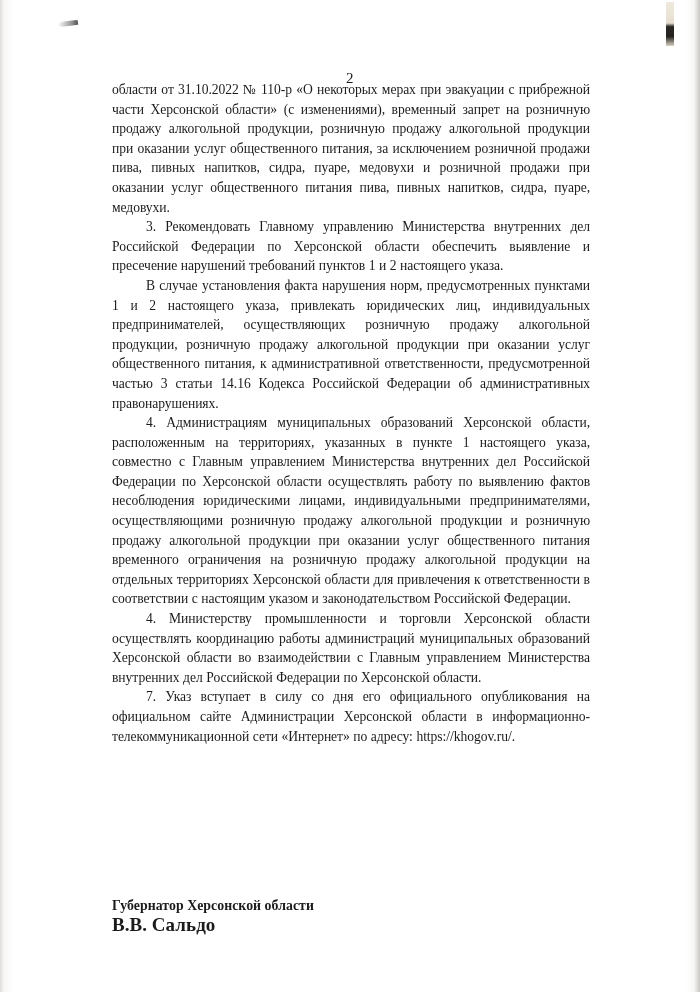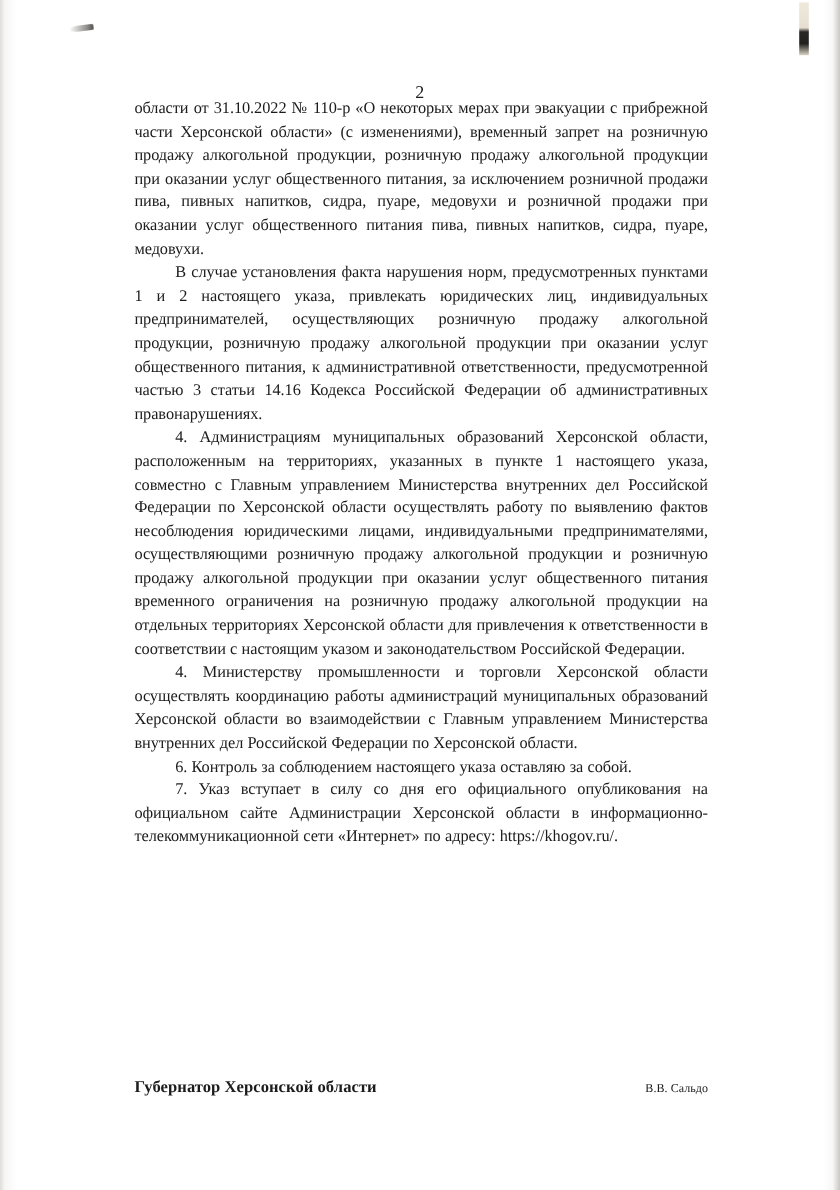--- a/index.html
+++ b/index.html
@@ -101,52 +101,53 @@
 
   
   .signature-block {
     position: absolute;
     left: 112px;
     top: 898px;
     width: 478px;
     display: flex;
     align-items: baseline;
     justify-content: space-between;
+    flex-direction: column;
   }
   .sig-title {
     font-size: 13.8px;
     font-weight: bold;
     letter-spacing: 0.05px;
   }
   .sig-name {
-    font-size: 10px;
-    font-weight: normal;
+    font-size: 19px;
+    font-weight: bold;
     letter-spacing: 0.05px;
     white-space: nowrap;
   }
 </style>
 </head>
 <body>
 
 <div class="page-sheet">
 
   <div class="scan-edge-left"></div>
   <div class="scan-edge-right"></div>
 
   <div class="artifact-smudge-left"></div>
   <div class="artifact-mark-top-right"></div>
 
   <div class="page-number">2</div>
 
   <div class="doc-body">
     <p class="para">области от 31.10.2022 № 110-р «О некоторых мерах при эвакуации с прибрежной части Херсонской области» (с изменениями), временный запрет на розничную продажу алкогольной продукции, розничную продажу алкогольной продукции при оказании услуг общественного питания, за исключением розничной продажи пива, пивных напитков, сидра, пуаре, медовухи и розничной продажи при оказании услуг общественного питания пива, пивных напитков, сидра, пуаре, медовухи.</p>
+    <p class="para indent">3. Рекомендовать Главному управлению Министерства внутренних дел Российской Федерации по Херсонской области обеспечить выявление и пресечение нарушений требований пунктов 1 и 2 настоящего указа.</p>
     <p class="para indent">В случае установления факта нарушения норм, предусмотренных пунктами 1 и 2 настоящего указа, привлекать юридических лиц, индивидуальных предпринимателей, осуществляющих розничную продажу алкогольной продукции, розничную продажу алкогольной продукции при оказании услуг общественного питания, к административной ответственности, предусмотренной частью 3 статьи 14.16 Кодекса Российской Федерации об административных правонарушениях.</p>
     <p class="para indent">4. Администрациям муниципальных образований Херсонской области, расположенным на территориях, указанных в пункте 1 настоящего указа, совместно с Главным управлением Министерства внутренних дел Российской Федерации по Херсонской области осуществлять работу по выявлению фактов несоблюдения юридическими лицами, индивидуальными предпринимателями, осуществляющими розничную продажу алкогольной продукции и розничную продажу алкогольной продукции при оказании услуг общественного питания временного ограничения на розничную продажу алкогольной продукции на отдельных территориях Херсонской области для привлечения к ответственности в соответствии с настоящим указом и законодательством Российской Федерации.</p>
     <p class="para indent">4. Министерству промышленности и торговли Херсонской области осуществлять координацию работы администраций муниципальных образований Херсонской области во взаимодействии с Главным управлением Министерства внутренних дел Российской Федерации по Херсонской области.</p>
-    <p class="para indent">6. Контроль за соблюдением настоящего указа оставляю за собой.</p>
     <p class="para indent">7. Указ вступает в силу со дня его официального опубликования на официальном сайте Администрации Херсонской области в информационно-телекоммуникационной сети «Интернет» по адресу: https://khogov.ru/.</p>
   </div>
 
   <div class="signature-block">
     <span class="sig-title">Губернатор Херсонской области</span>
     <span class="sig-name">В.В. Сальдо</span>
   </div>
 
 </div>
 

